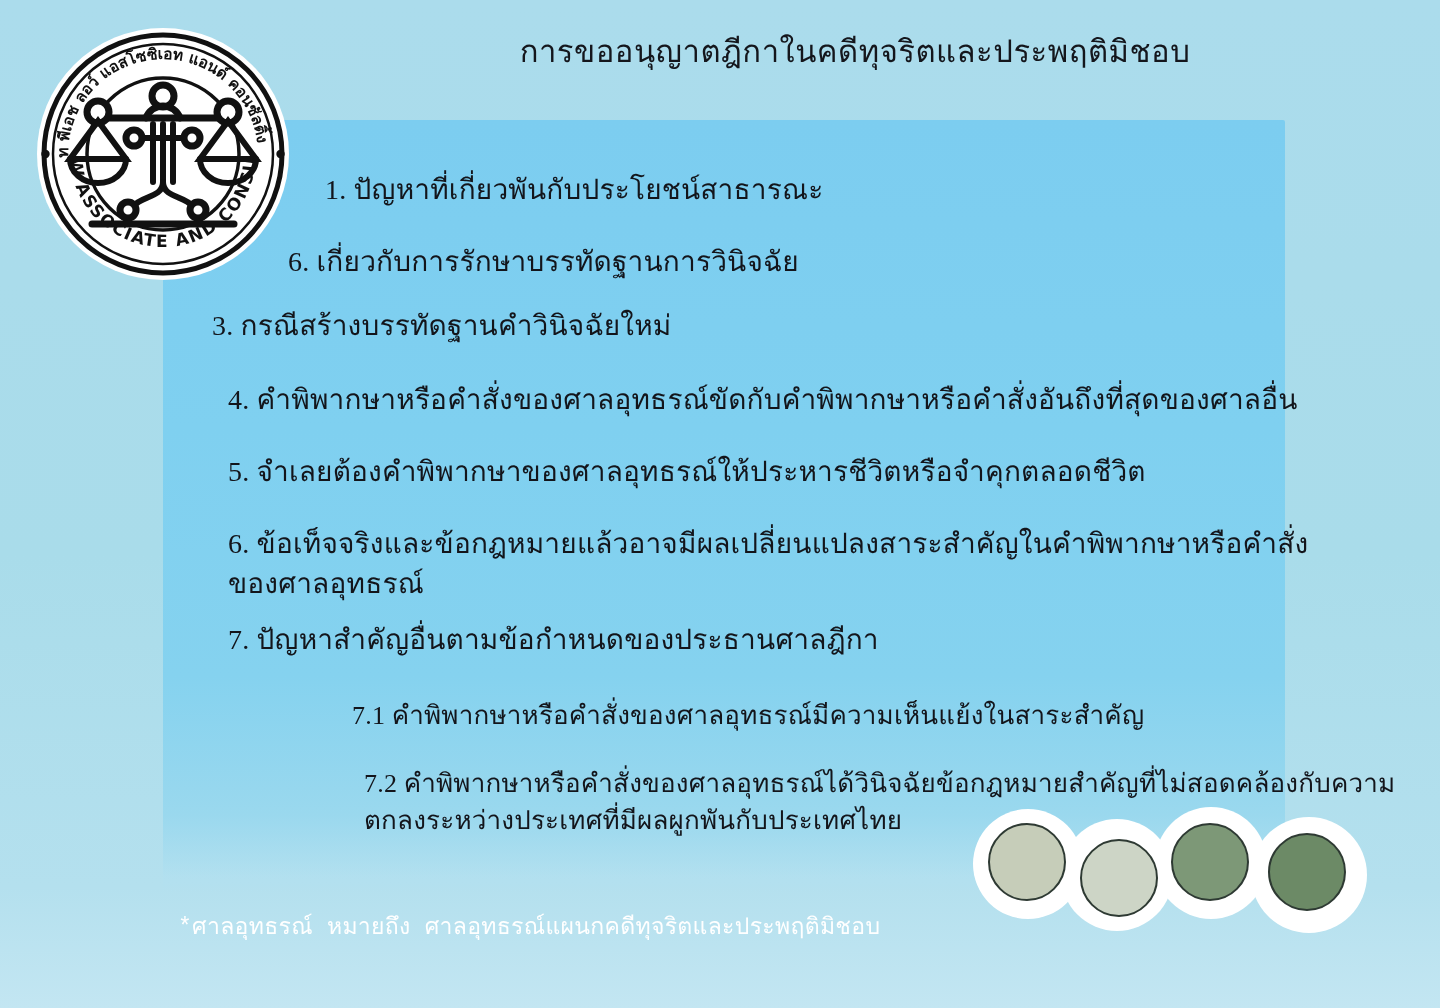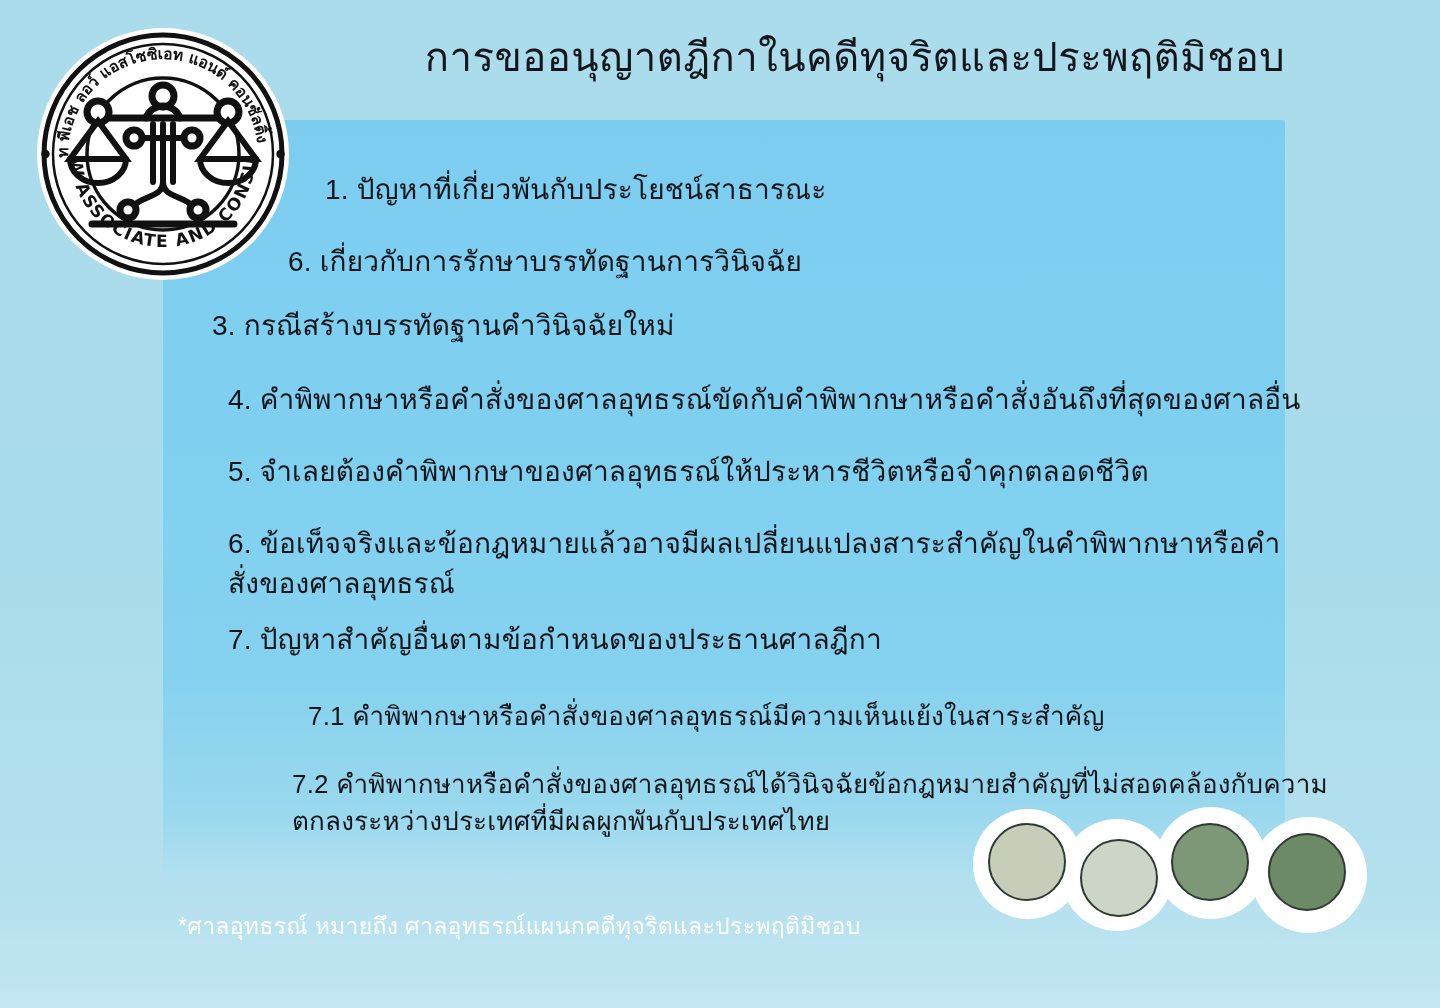--- a/index.html
+++ b/index.html
@@ -61,53 +61,54 @@
   .logo svg { display: block; width: 100%; height: 100%; }
 
   
   .title {
     position: absolute;
     left: 300px;
     top: 33px;
     width: 1110px;
     text-align: center;
     font-family: "DejaVu Sans", "Liberation Sans", sans-serif;
-    font-size: 40px;
+    font-size: 31px;
     line-height: 1.22;
     font-weight: 400;
     color: #14161c;
     letter-spacing: 0.5px;
     white-space: nowrap;
   }
 
   
   .list {
     position: absolute;
     left: 0;
     top: 158px;
     width: 1440px;
   }
   .item {
     position: absolute;
-    font-family: Liberation Sans, sans-serif;
+    font-family: Liberation Serif, serif;
     font-size: 28px;
     line-height: 1.42;
     color: #13151b;
     letter-spacing: 0.2px;
   }
   .item.sub {
     font-size: 26px;
+    margin-left: 44px;
   }
 
   
   .footnote {
     position: absolute;
     left: 178px;
     top: 908px;
-    font-family: Liberation Sans, sans-serif;
+    font-family: Liberation Mono, monospace;
     font-size: 23px;
     color: #ffffff;
     letter-spacing: 0.3px;
     white-space: nowrap;
   }
 
   
   .swatches {
     position: absolute;
     left: 963px;
@@ -213,21 +214,21 @@
 
   <div class="list">
     <div class="item" style="left:325px; top:12px;  width:1000px;">1. ปัญหาที่เกี่ยวพันกับประโยชน์สาธารณะ</div>
     <div class="item" style="left:288px; top:84px;  width:1000px;">6. เกี่ยวกับการรักษาบรรทัดฐานการวินิจฉัย</div>
     <div class="item" style="left:212px; top:148px; width:1050px;">3. กรณีสร้างบรรทัดฐานคำวินิจฉัยใหม่</div>
     <div class="item" style="left:228px; top:222px; width:1120px;">4. คำพิพากษาหรือคำสั่งของศาลอุทธรณ์ขัดกับคำพิพากษาหรือคำสั่งอันถึงที่สุดของศาลอื่น</div>
     <div class="item" style="left:228px; top:294px; width:1080px;">5. จำเลยต้องคำพิพากษาของศาลอุทธรณ์ให้ประหารชีวิตหรือจำคุกตลอดชีวิต</div>
     <div class="item" style="left:228px; top:366px; width:1082px;">6. ข้อเท็จจริงและข้อกฎหมายแล้วอาจมีผลเปลี่ยนแปลงสาระสำคัญในคำพิพากษาหรือคำสั่งของศาลอุทธรณ์</div>
     <div class="item" style="left:228px; top:462px; width:1000px;">7. ปัญหาสำคัญอื่นตามข้อกำหนดของประธานศาลฎีกา</div>
     <div class="item sub" style="left:308px; top:540px; width:1000px;">7.1 คำพิพากษาหรือคำสั่งของศาลอุทธรณ์มีความเห็นแย้งในสาระสำคัญ</div>
-    <div class="item sub" style="left:292px; top:608px; width:1042px;">7.2 คำพิพากษาหรือคำสั่งของศาลอุทธรณ์ได้วินิจฉัยข้อกฎหมายสำคัญที่ไม่สอดคล้องกับความตกลงระหว่างประเทศที่มีผลผูกพันกับประเทศไทย</div>
+    <div class="item sub" style="left:320px; top:608px; width:1042px;">7.2 คำพิพากษาหรือคำสั่งของศาลอุทธรณ์ได้วินิจฉัยข้อกฎหมายสำคัญที่ไม่สอดคล้องกับความตกลงระหว่างประเทศที่มีผลผูกพันกับประเทศไทย</div>
   </div>
 
   <div class="footnote">*ศาลอุทธรณ์ หมายถึง ศาลอุทธรณ์แผนกคดีทุจริตและประพฤติมิชอบ</div>
 
   <div class="swatches">
     <div class="swatch-blob">
       <span class="b1"></span>
         <span class="b2"></span>
         <span class="b3"></span>
         <span class="b4"></span>

